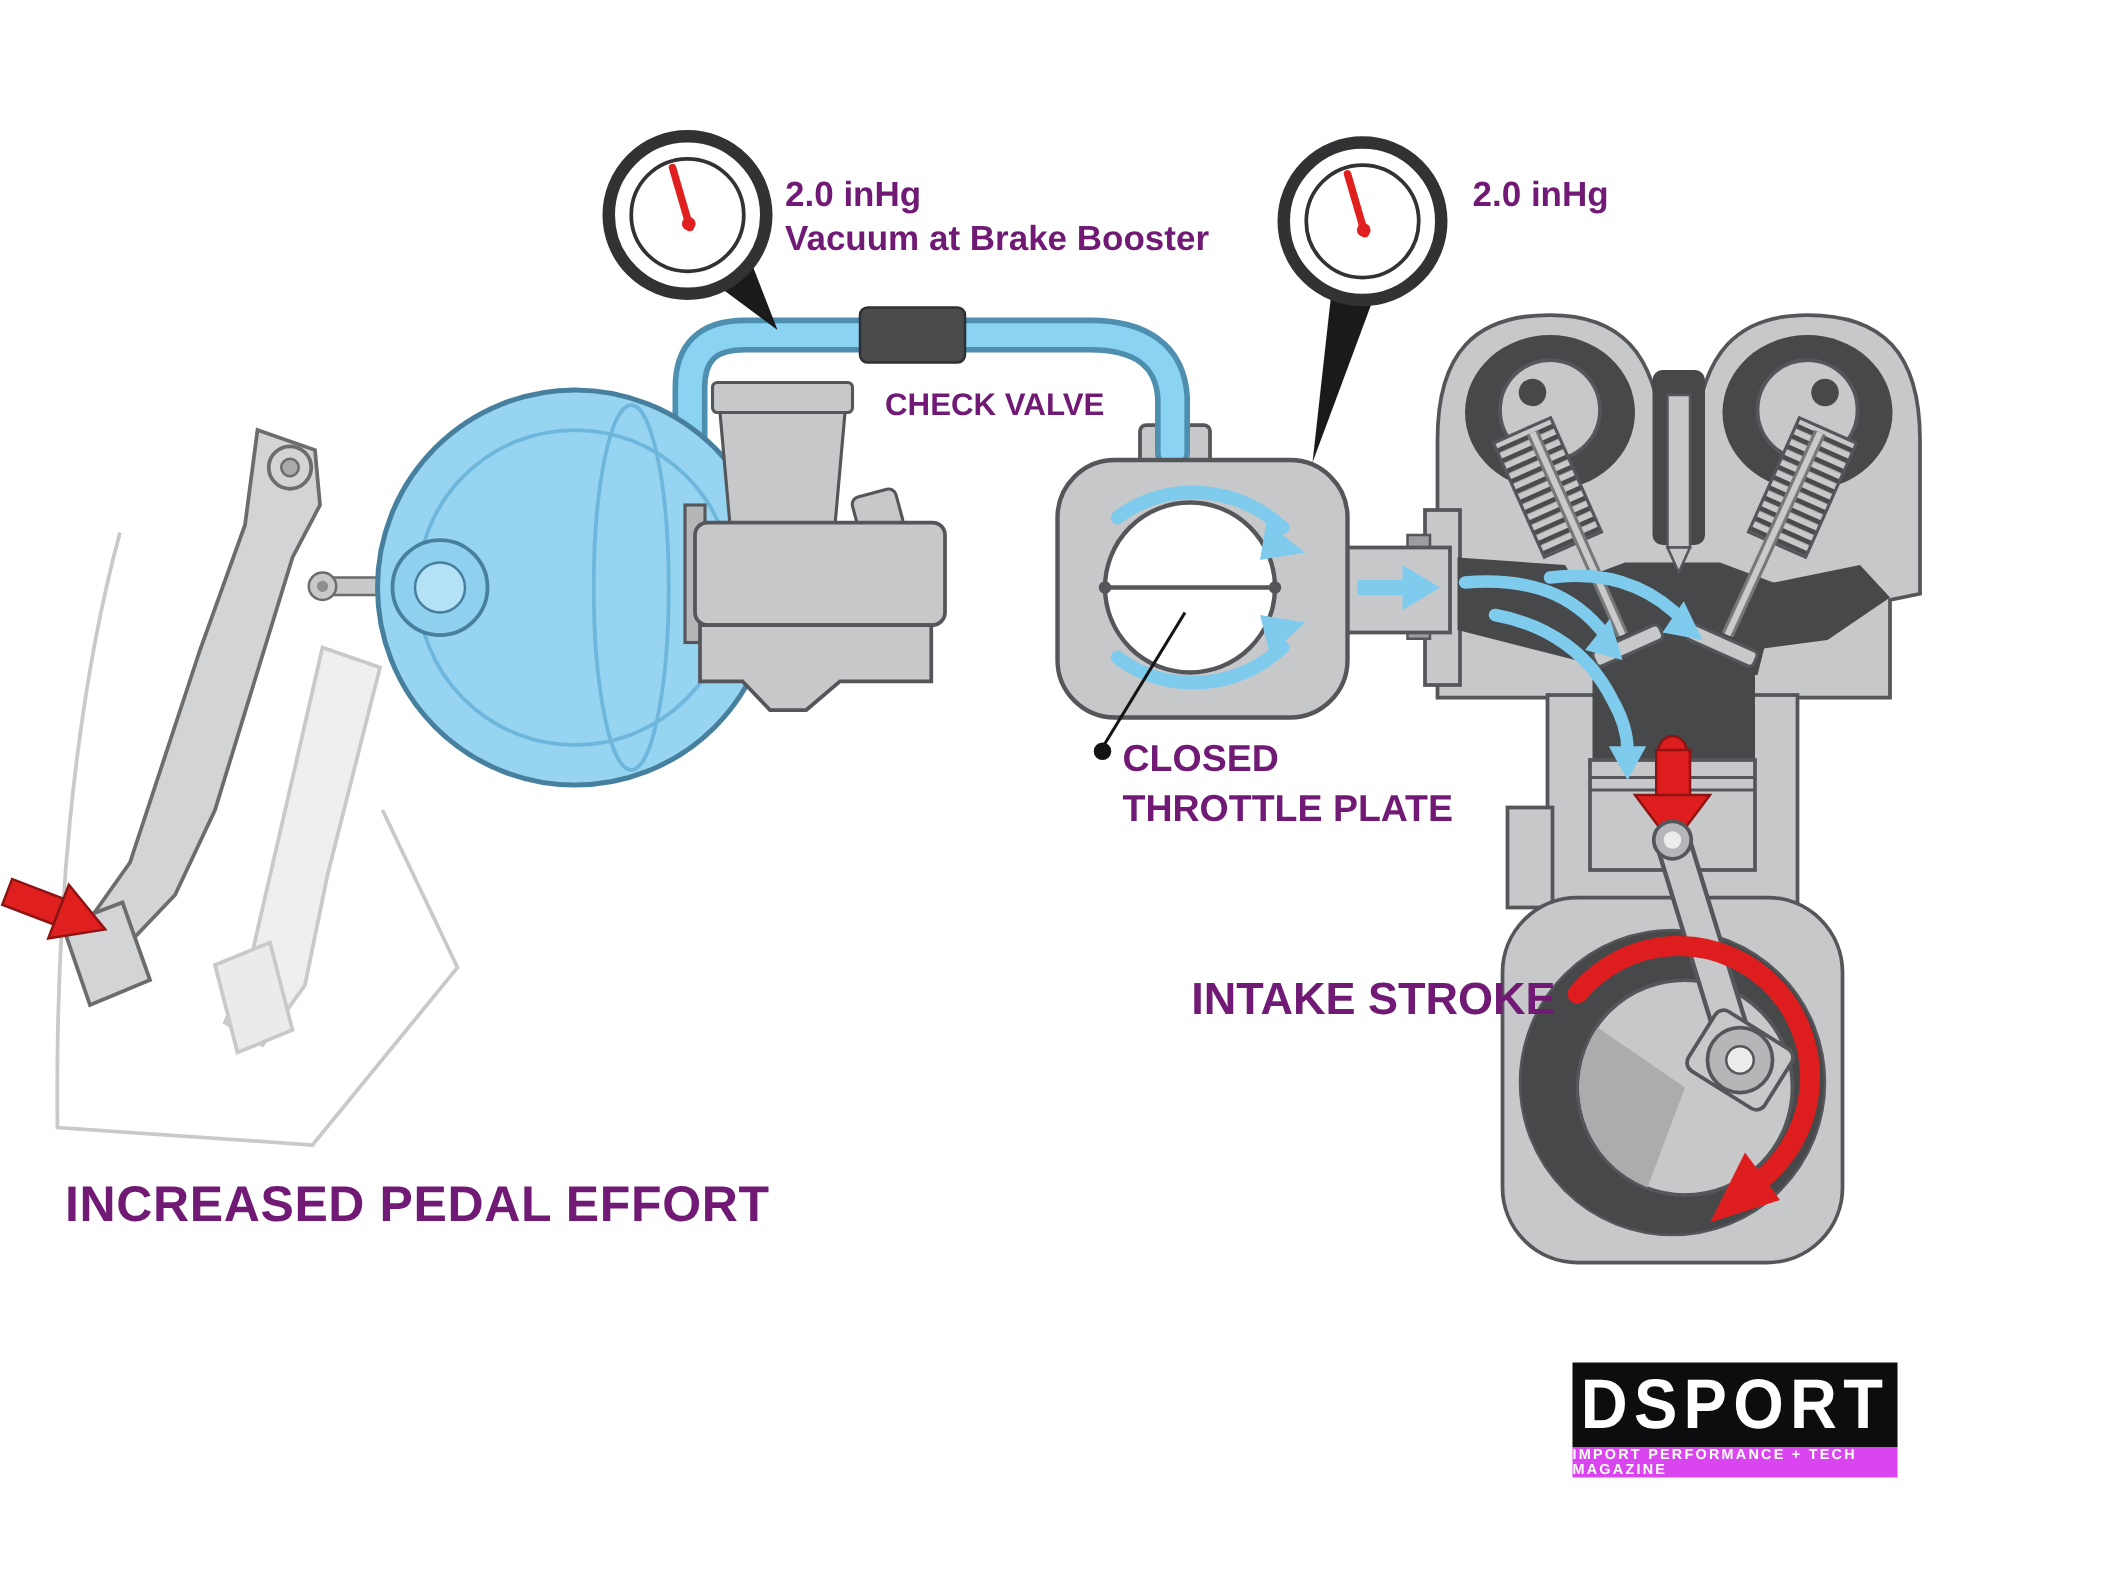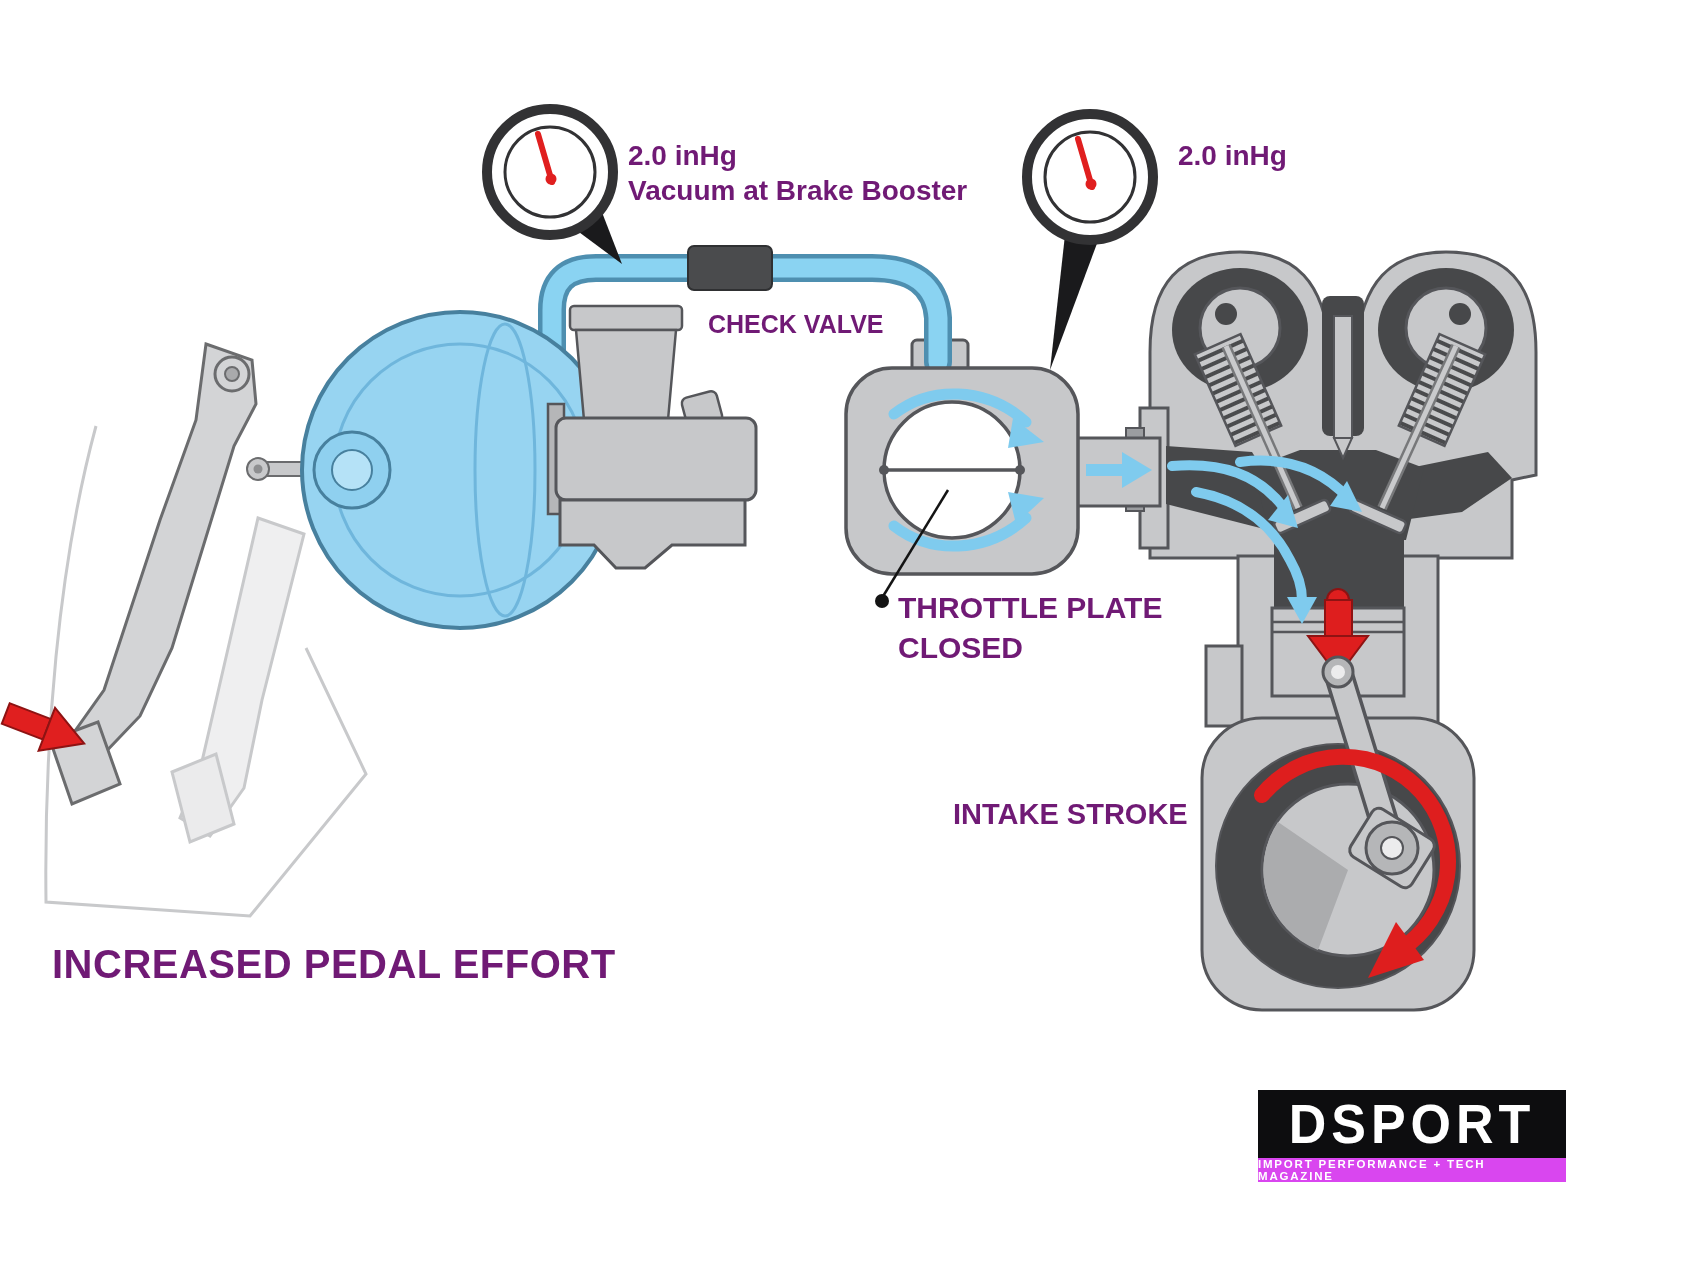--- a/index.html
+++ b/index.html
@@ -7,23 +7,23 @@
     position:relative; width:1700px; height:1275px; background:#ffffff;
     font-family:"Liberation Sans", sans-serif; overflow:hidden;
   }
   .stage svg { position:absolute; left:0; top:0; }
   .label { position:absolute; color:#701a75; font-weight:600; white-space:nowrap; }
   .block { display:block; }
   .lbl-g1      { left:628px;  top:138px; font-size:28px; line-height:35px; }
   .lbl-g2      { left:1178px; top:138px; font-size:28px; line-height:35px; }
   .lbl-check   { left:708px;  top:310px; font-size:25px; }
   .lbl-throttle{ left:898px;  top:588px; font-size:30px; line-height:40px; }
-  .lbl-intake  { left:953px;  top:778px; font-size:29px;margin-top:20px; }
+  .lbl-intake  { left:953px;  top:778px; font-size:36px; }
   .lbl-pedal   { left:52px;   top:942px; font-size:40px; letter-spacing:0.5px; }
-  .logo { position:absolute; left:1258px; top:1090px; width:308px; }
+  .logo { position:absolute; left:1258px; top:1090px; width:260px; }
   .logo-black {
     background:#0d0d0f; height:68px; display:flex; align-items:center; justify-content:center;
   }
   .logo-text {
     color:#ffffff; font-size:52px; font-weight:800; letter-spacing:5px;
     transform:scaleY(1.08);
   }
   .logo-red {
     background:#d946ef; height:24px; display:flex; align-items:center; justify-content:center;
     color:#ffffff; font-size:11.5px; font-weight:700; letter-spacing:1.8px;
@@ -217,22 +217,22 @@
   <span class="block">Vacuum at Brake Booster</span>
 </div>
 
 <div class="label lbl-g2">
   <span class="block">2.0 inHg</span>
 </div>
 
 <div class="label lbl-check">CHECK VALVE</div>
 
 <div class="label lbl-throttle">
+  <span class="block">CLOSED</span>
   <span class="block">THROTTLE PLATE</span>
-  <span class="block">CLOSED</span>
 </div>
 
 <div class="label lbl-intake">INTAKE STROKE</div>
 
 <div class="label lbl-pedal">INCREASED PEDAL EFFORT</div>
 
 <div class="logo">
   <div class="logo-black">
     <span class="logo-text">DSPORT</span>
   </div>

